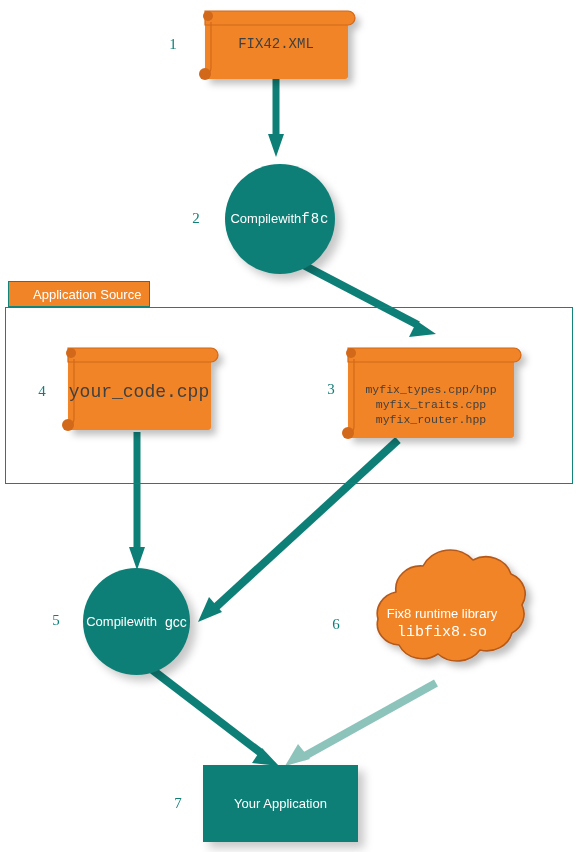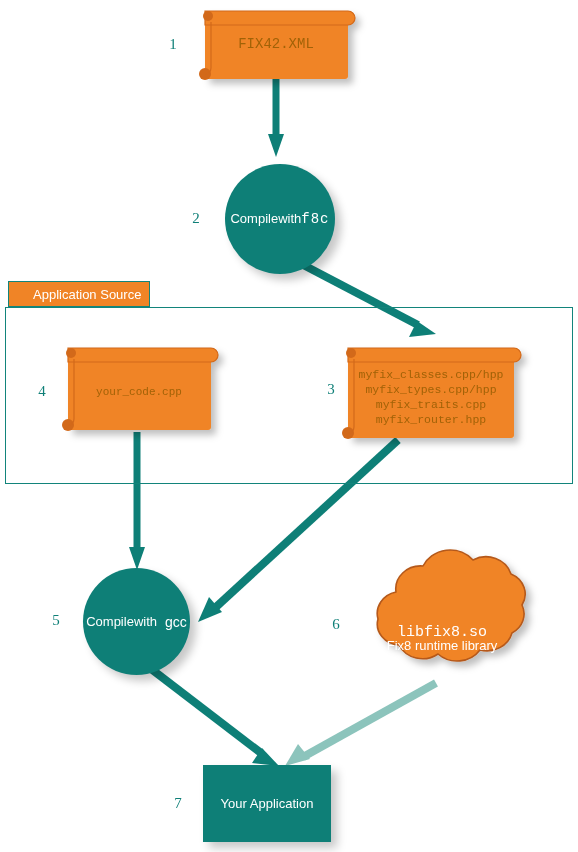--- a/index.html
+++ b/index.html
@@ -44,21 +44,21 @@
   .doc .doc-svg {
     position: absolute;
     left: 0;
     top: 0;
     overflow: visible;
   }
   .doc .doc-text {
     position: absolute;
     left: 0;
     right: 0;
-    color: #a16207;
+    color: #404040;
     font-family: "Liberation Mono", monospace;
     text-align: center;
     white-space: pre;
     letter-spacing: 0px;
   }
 
   
   .circ {
     position: absolute;
     border-radius: 50%;
@@ -107,21 +107,21 @@
   .cloud {
     position: absolute;
   }
   .cloud svg { position: absolute; left:0; top:0; overflow: visible; }
   .cloud .cloud-text {
     position: absolute;
     left: 0; right: 0;
     text-align: center;
     color: #ffffff;
   }
-  .cloud .c-l1 { font-family: "Liberation Sans", sans-serif; font-size: 13px; line-height: 17px; margin-top: 32px; }
+  .cloud .c-l1 { font-family: "Liberation Sans", sans-serif; font-size: 13px; line-height: 17px; }
   .cloud .c-l2 { font-family: "Liberation Mono", monospace; font-size: 15px; line-height: 20px; }
 
   
   .rect-node {
     position: absolute;
     background: #0E7F77;
     color: #ffffff;
     display: flex;
     align-items: center;
     justify-content: center;
@@ -206,40 +206,39 @@
       <g filter="url(#softshadow)">
         <path d="M9,9 H175 a7,7 0 0 1 0,14 H16 V92 a7,7 0 0 1 -7,7 H9 Z" fill="#F08426"></path>
         <rect x="9" y="9" width="166" height="90" rx="3" fill="#F08426"></rect>
       </g>
       <path d="M12,20 H173" stroke="#D2691A" stroke-width="1.2" fill="none" opacity="0.85"></path>
       <path d="M9,9 H175 a7,7 0 0 1 0,14 H9 Z" fill="#F08426" stroke="#D2691A" stroke-width="1.2"></path>
       <circle cx="12" cy="14" r="5" fill="#D2691A"></circle>
       <circle cx="9" cy="94" r="6" fill="#D2691A"></circle>
       <path d="M9,94 a6,6 0 0 0 6,-6 V20" stroke="#D2691A" stroke-width="1.2" fill="none"></path>
     </svg>
-    <div class="doc-text" style="top:28px; font-size:11.5px; line-height:15px;">myfix_classes.cpp/hpp</div>
     <div class="doc-text" style="top:43px; font-size:11.5px; line-height:15px;">myfix_types.cpp/hpp</div>
     <div class="doc-text" style="top:73px; font-size:11.5px; line-height:15px;">myfix_router.hpp</div>
     <div class="doc-text" style="top:58px; font-size:11.5px; line-height:15px;">myfix_traits.cpp</div>
   </div>
   <div class="step-num" style="left:323px; top:382px;">3</div>
 
   <div class="doc" style="left:59px; top:339px; width:160px; height:92px;">
     <svg class="doc-svg" width="166" height="98" viewBox="0 0 166 98">
       <g filter="url(#softshadow)">
         <path d="M9,9 H152 a7,7 0 0 1 0,14 H16 V84 a7,7 0 0 1 -7,7 H9 Z" fill="#F08426"></path>
         <rect x="9" y="9" width="143" height="82" rx="3" fill="#F08426"></rect>
       </g>
       <path d="M12,20 H150" stroke="#D2691A" stroke-width="1.2" fill="none" opacity="0.85"></path>
       <path d="M9,9 H152 a7,7 0 0 1 0,14 H9 Z" fill="#F08426" stroke="#D2691A" stroke-width="1.2"></path>
       <circle cx="12" cy="14" r="5" fill="#D2691A"></circle>
       <circle cx="9" cy="86" r="6" fill="#D2691A"></circle>
       <path d="M9,86 a6,6 0 0 0 6,-6 V20" stroke="#D2691A" stroke-width="1.2" fill="none"></path>
     </svg>
-    <div class="doc-text" style="top:45px; font-size:11px; line-height:17px;">your_code.cpp</div>
+    <div class="doc-text" style="top:45px; font-size:18px; line-height:17px;">your_code.cpp</div>
   </div>
   <div class="step-num" style="left:34px; top:384px;">4</div>
 
   <div class="circ" style="left:83px; top:568px; width:107px; height:107px;">
     <div class="l1">Compile</div>
     <div class="l2">with</div>
     <div class="l3 sans">gcc</div>
   </div>
   <div class="step-num" style="left:48px; top:613px;">5</div>
 
@@ -259,18 +258,18 @@
           a23,21 0 0 1 -21,-26
           a24,22 0 0 1 18,-27
           Z" fill="#F08426" stroke="#B5591A" stroke-width="1.6" stroke-linejoin="round"></path>
       </g>
     </svg>
     <div class="cloud-text c-l1" style="top:57px;">Fix8 runtime library</div>
     <div class="cloud-text c-l2" style="top:75px;">libfix8.so</div>
   </div>
   <div class="step-num" style="left:328px; top:617px;">6</div>
 
-  <div class="rect-node" style="left:203px; top:765px; width:128px; height:77px;">
+  <div class="rect-node" style="left:203px; top:765px; width:155px; height:77px;">
     <span>Your Application</span>
   </div>
   <div class="step-num" style="left:170px; top:796px;">7</div>
 
 </div>
 
 </body></html>

